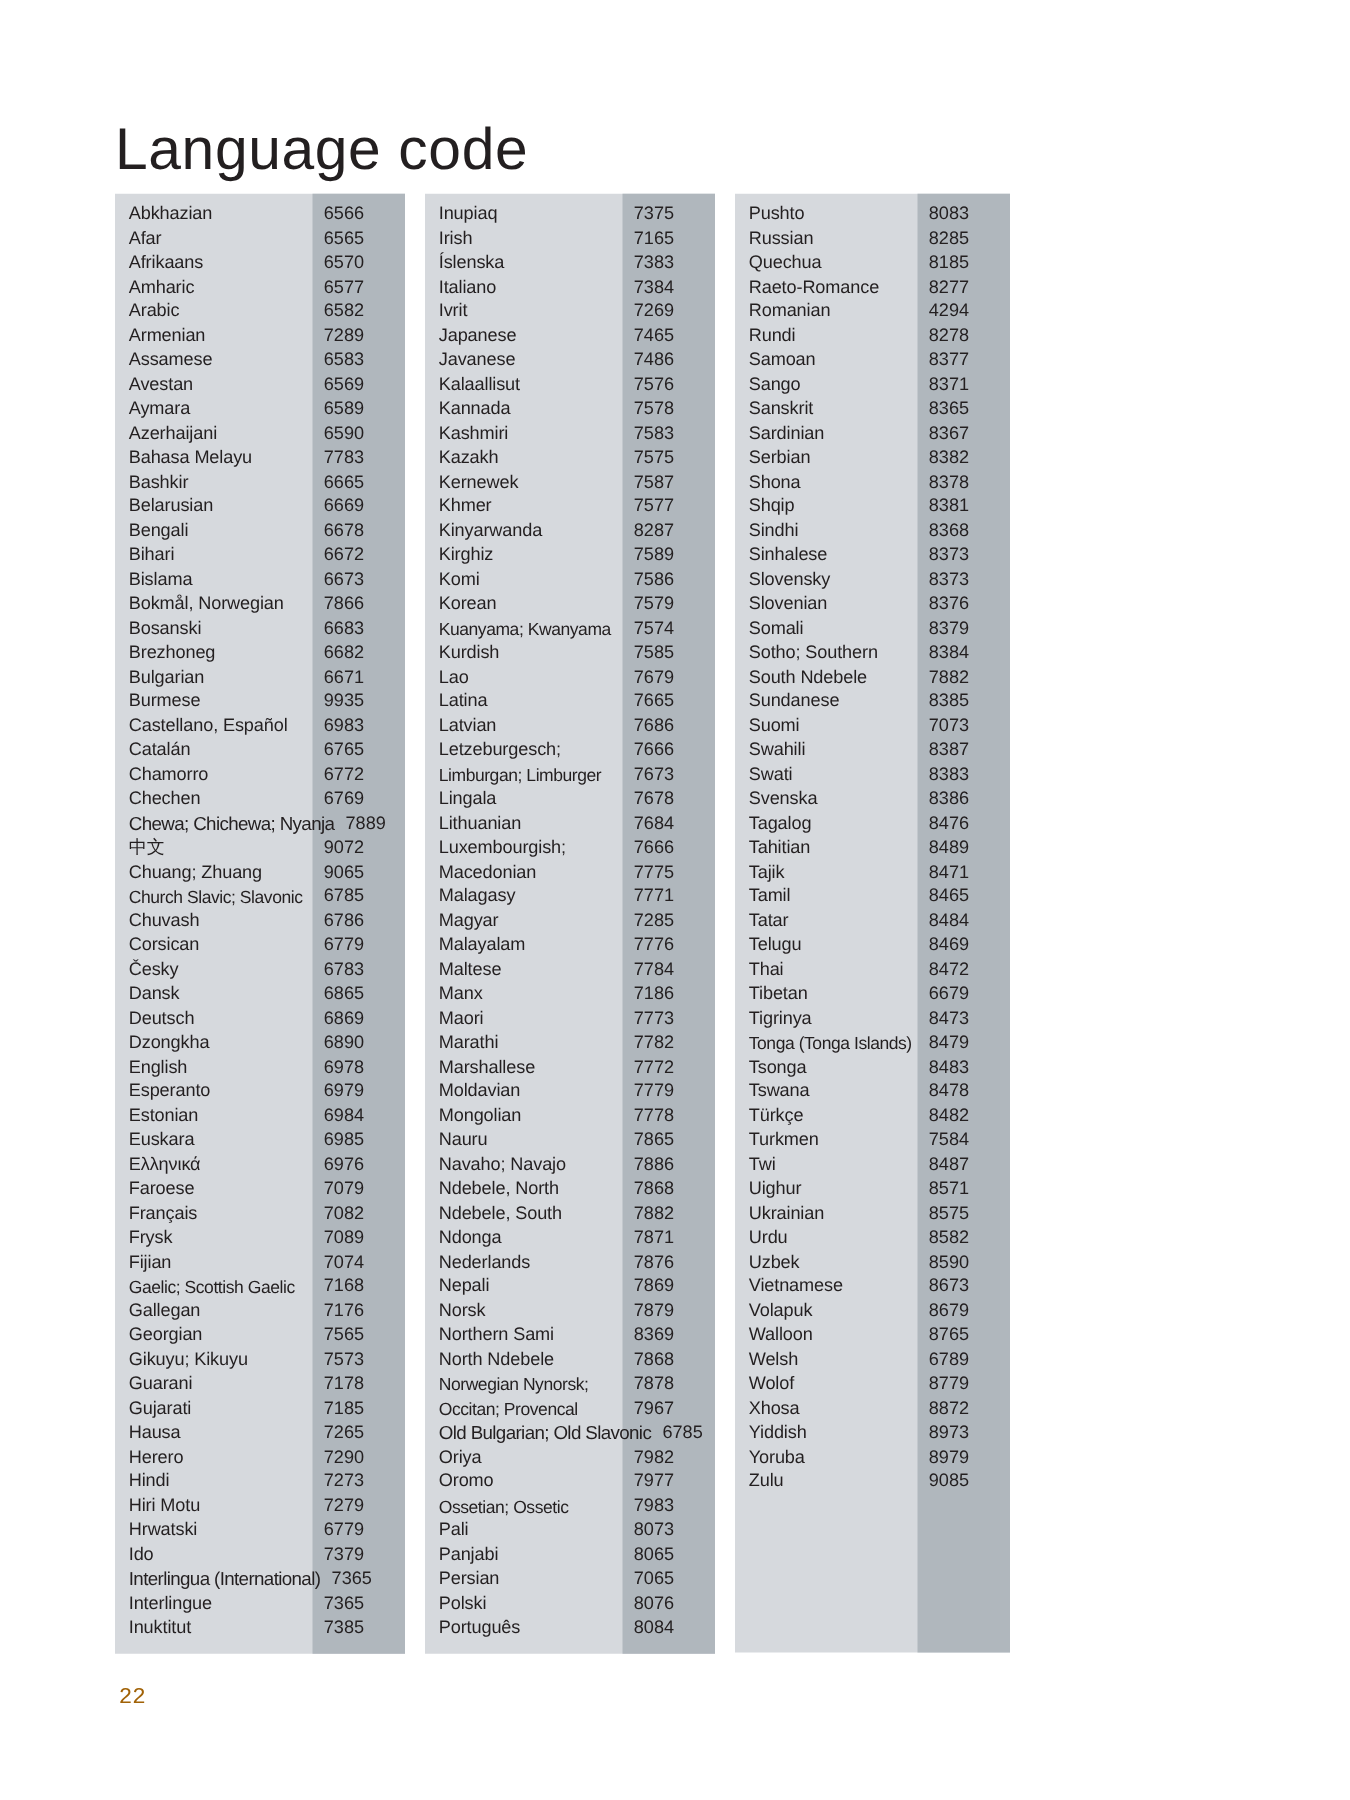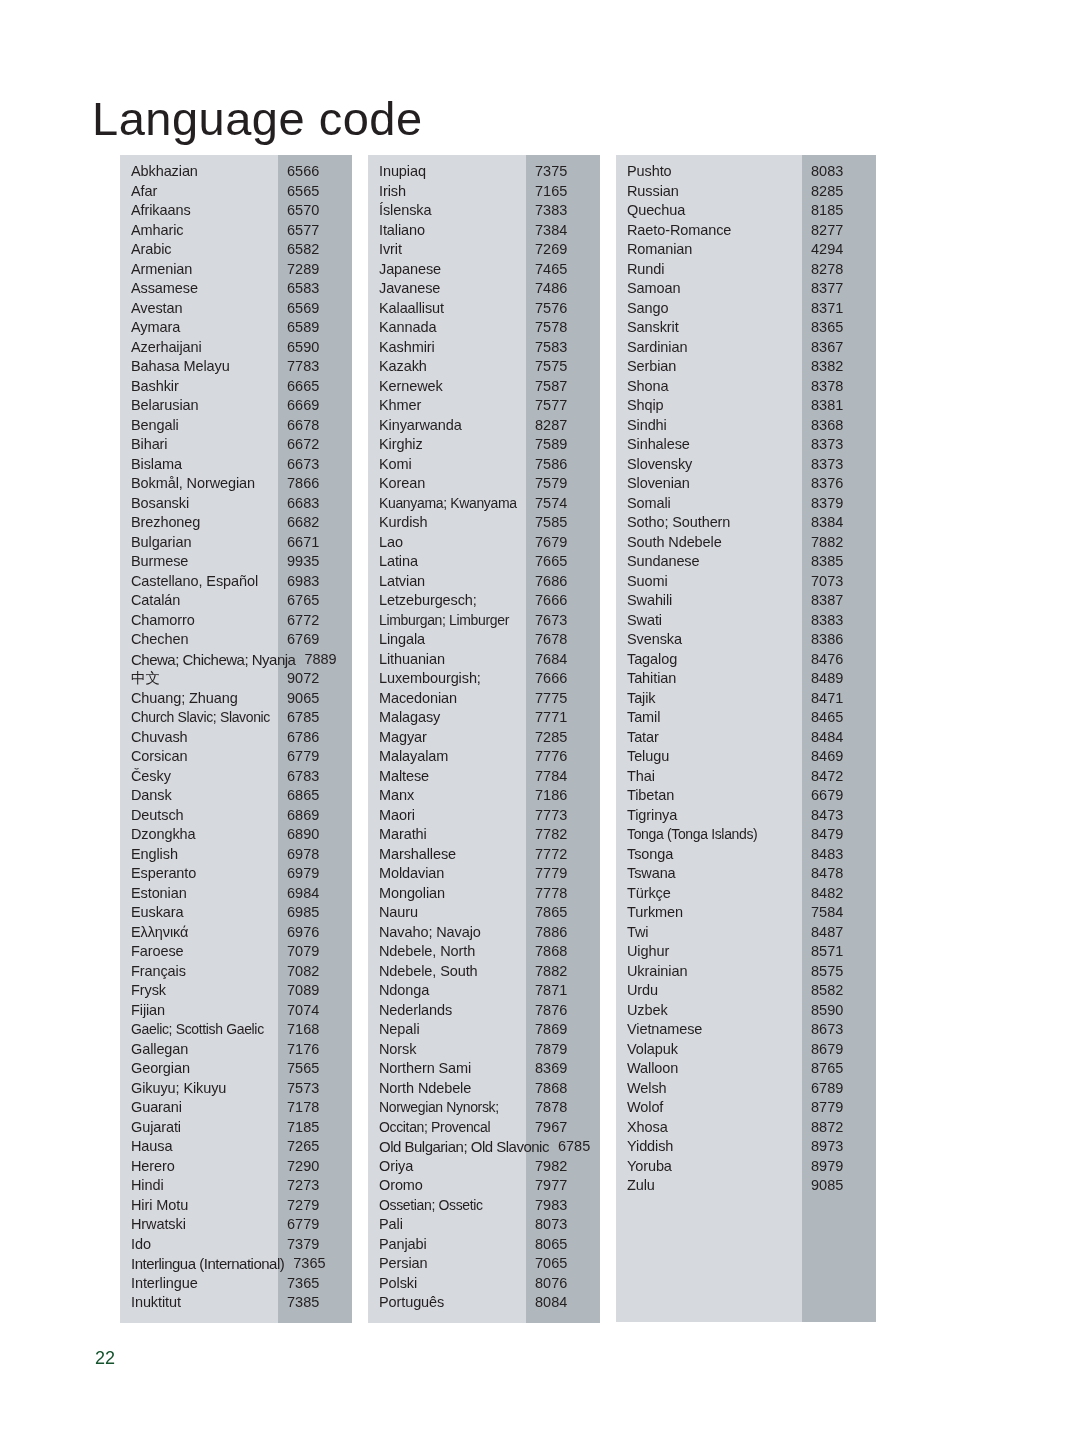--- a/index.html
+++ b/index.html
@@ -26,32 +26,32 @@
     left: 92px;
     top: 64px;
     font-size: 47px;
     font-weight: 400;
     letter-spacing: 0.5px;
     color: #231f20;
     line-height: 1;
   }
   .columns {
     position: absolute;
-    left: 120px;
+    left: 92px;
     top: 155px;
     width: 900px;
     display: flex;
     gap: 16px;
   }
   .col {
     width: 232px;
     display: flex;
     flex-direction: column;
   }
-  .col-3 { width: 260px; }
+  .col-3 { width: 220px; }
   .col-inner {
     position: relative;
     background: #d6d9dd;
     min-height: 1150px;
     padding-top: 7px;
     padding-bottom: 10px;
   }
   .code-band {
     position: absolute;
     top: 0;
@@ -82,23 +82,23 @@
     width: 74px;
     flex: 0 0 74px;
     padding-left: 9px;
     box-sizing: border-box;
     white-space: nowrap;
   }
   .page-number {
     position: absolute;
     left: 95px;
     top: 1348px;
-    font-family: Liberation Sans, sans-serif;
+    font-family: Liberation Mono, monospace;
     font-size: 18px;
-    color: #14532d;
+    color: #a16207;
   }
 </style>
 </head>
 <body>
 
 <div class="page">
 
   <h1 class="page-title">Language code</h1>
 
   <div class="columns">

